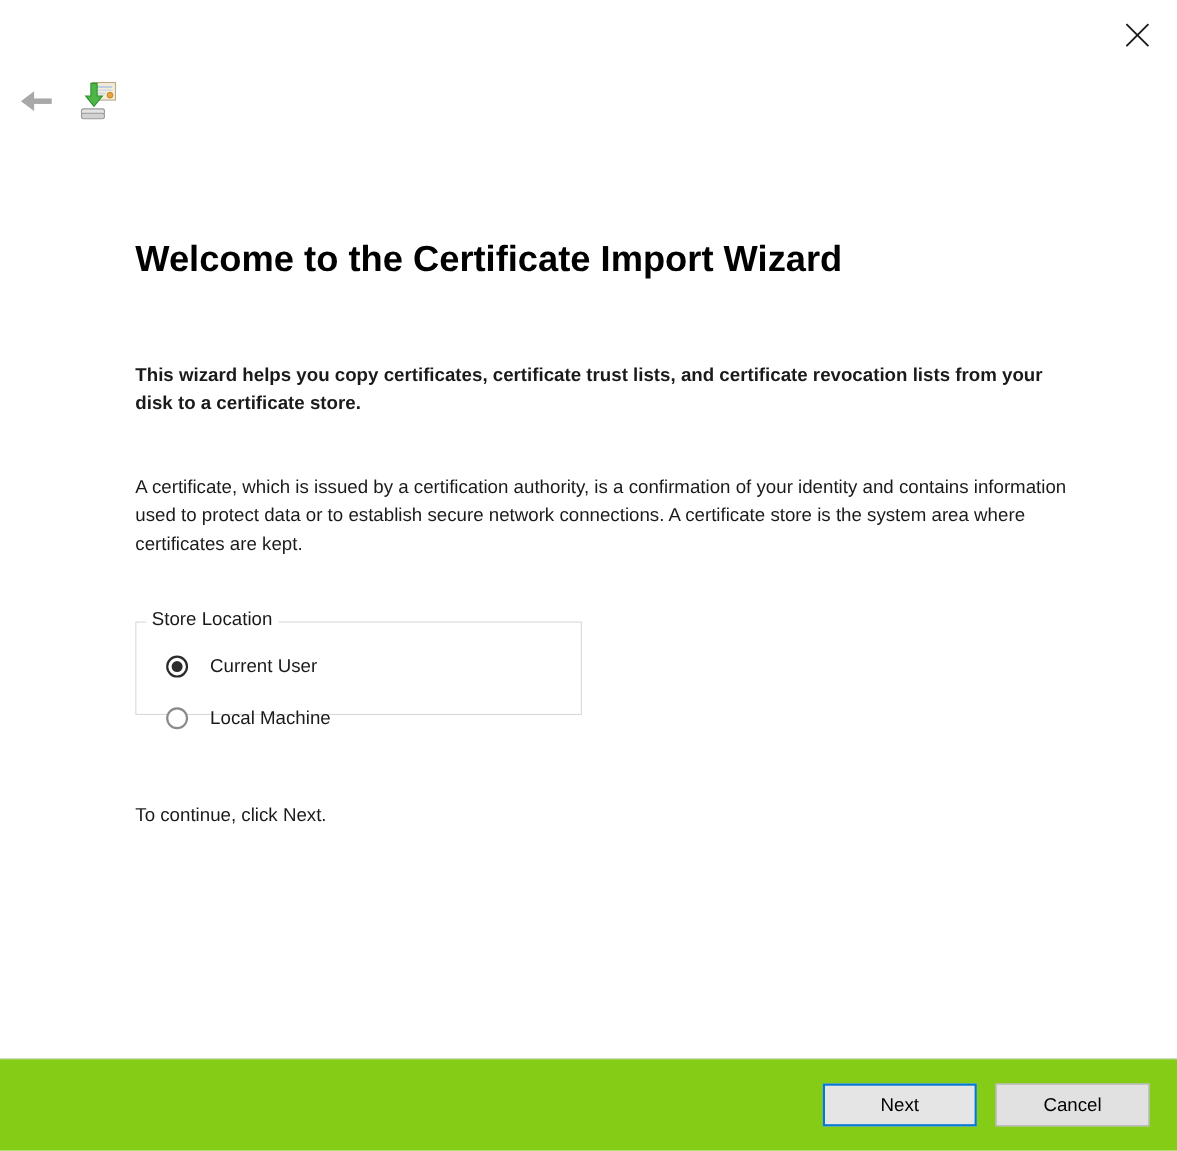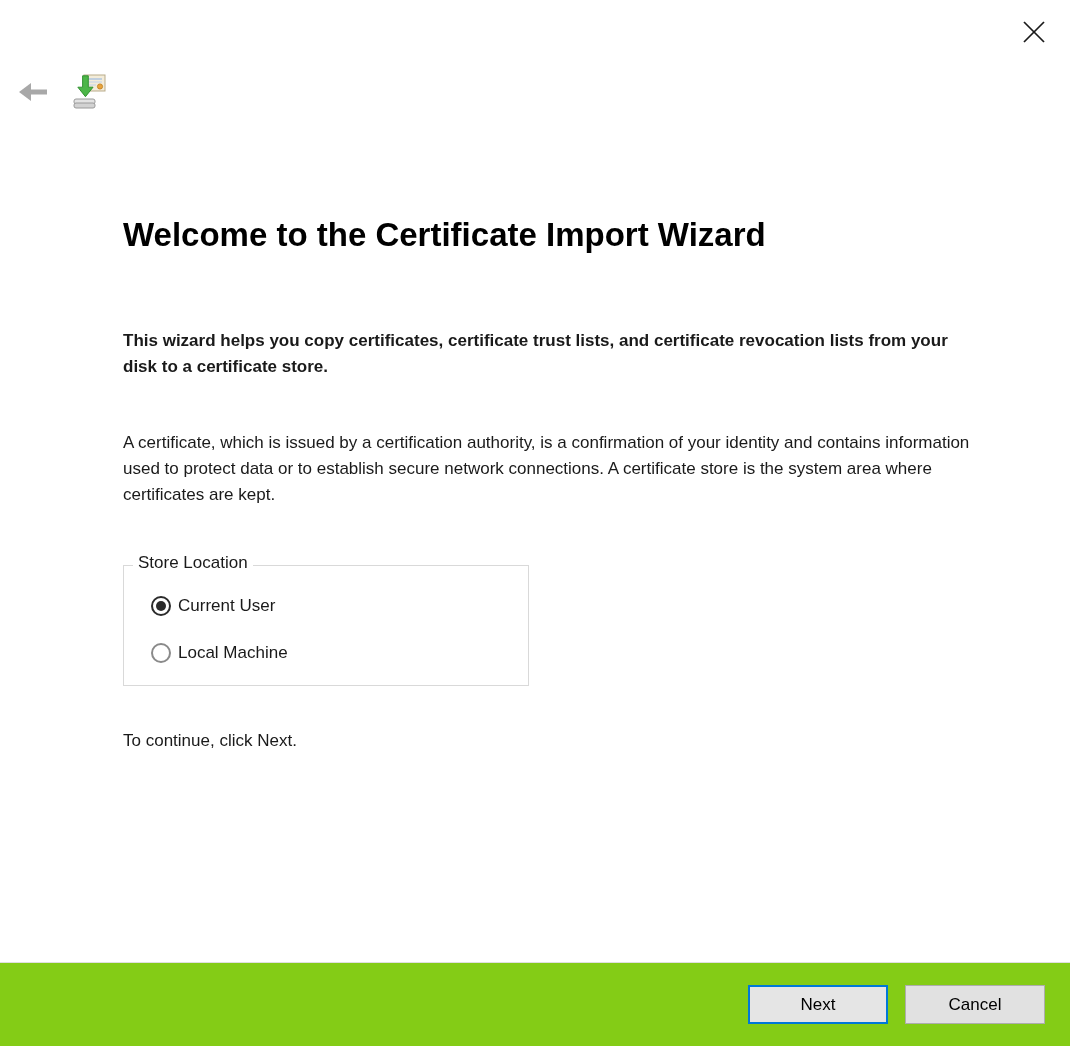--- a/index.html
+++ b/index.html
@@ -37,32 +37,32 @@
     font-size: 33px; font-weight: bold; color: #000000;
     letter-spacing: 0; white-space: nowrap;
   }
   .para { position: absolute; left: 123px; font-size: 17px; line-height: 26px; color: #1a1a1a; }
   .para-1 { top: 328px; width: 862px; font-weight: bold; }
   .para-2 { top: 430px; width: 880px; }
 
   
   .groupbox {
     position: absolute; left: 123px; top: 565px;
-    width: 406px; height: 121px;
+    width: 406px; height: 85px;
     border: 1px solid #d9d9d9;
     background: #ffffff;
   }
   .groupbox-label {
     position: absolute; top: -13px; left: 9px;
     background: #ffffff; padding: 0 5px;
     font-size: 17px; color: #1a1a1a; white-space: nowrap;
   }
   .radio-row {
     position: absolute; left: 27px;
-    display: flex; align-items: center; gap: 7px;
+    display: flex; align-items: center; gap: 20px;
     font-size: 17px; color: #1a1a1a; cursor: default;
   }
   .radio-row-1 { top: 30px; }
   .radio-row-2 { top: 77px; }
   .radio-circle {
     width: 20px; height: 20px; border-radius: 50%;
     border: 2px solid #8a8a8a; background: #ffffff;
     display: inline-flex; align-items: center; justify-content: center;
     flex: none;
   }

